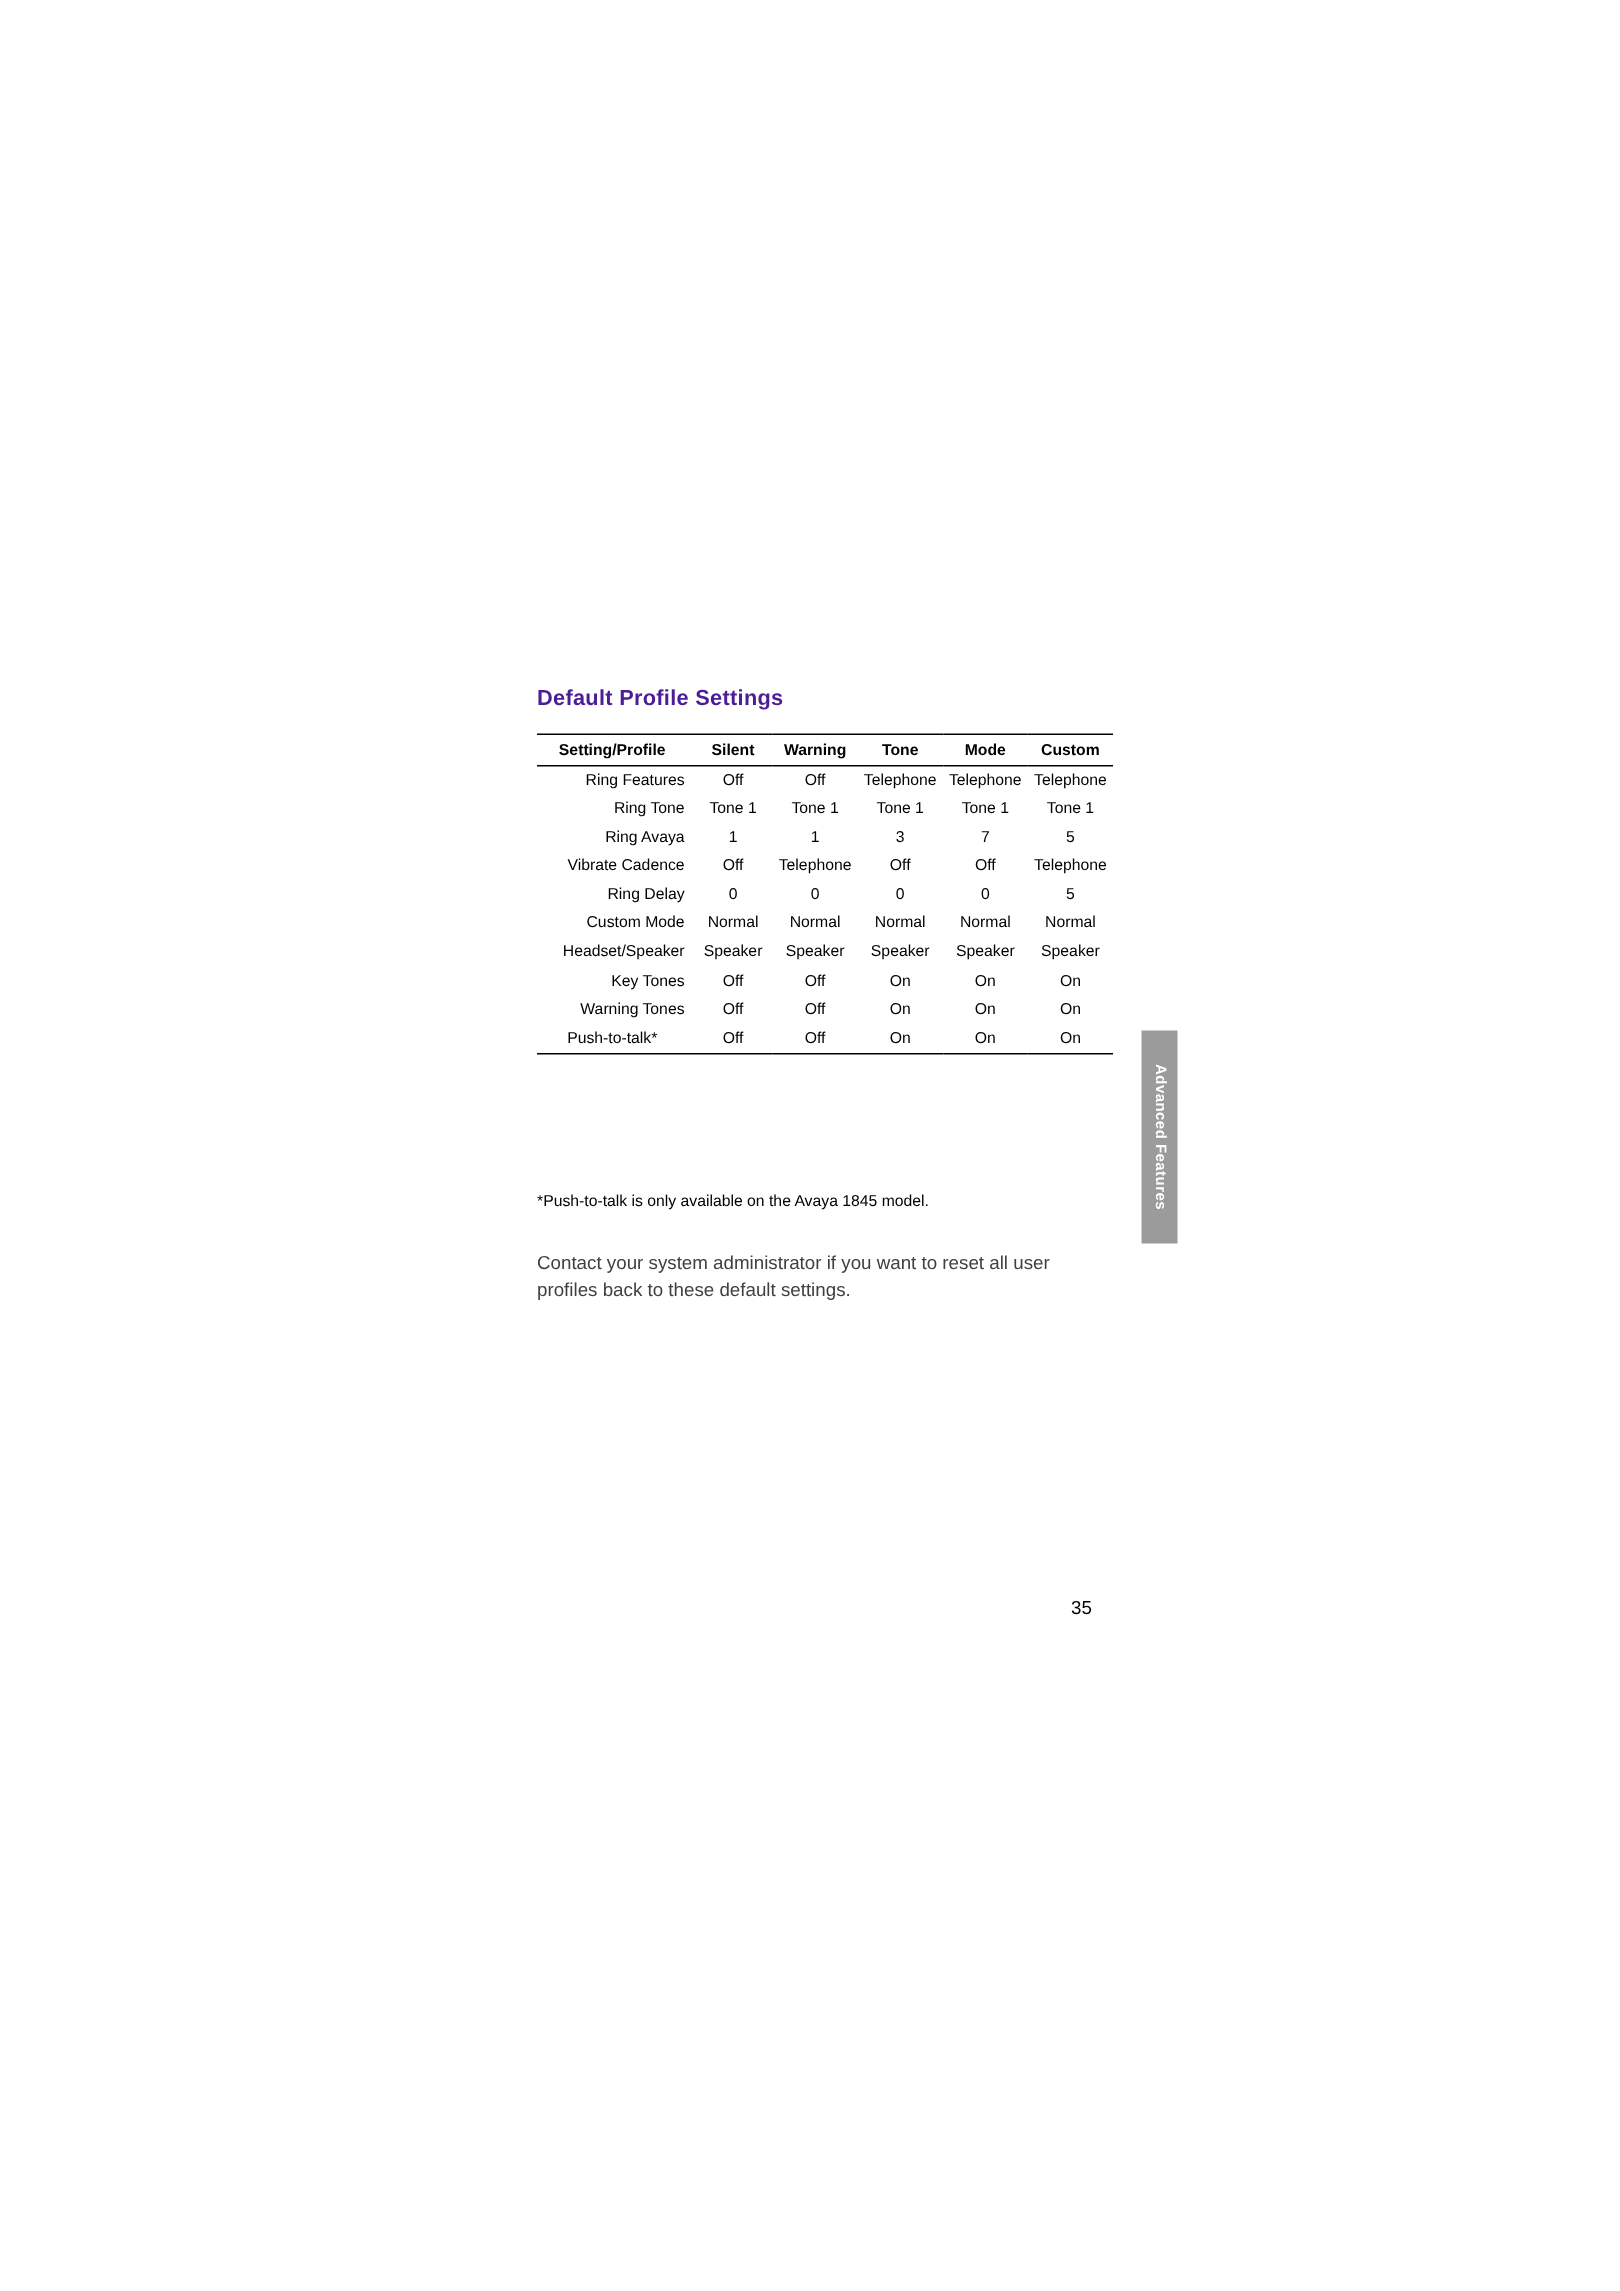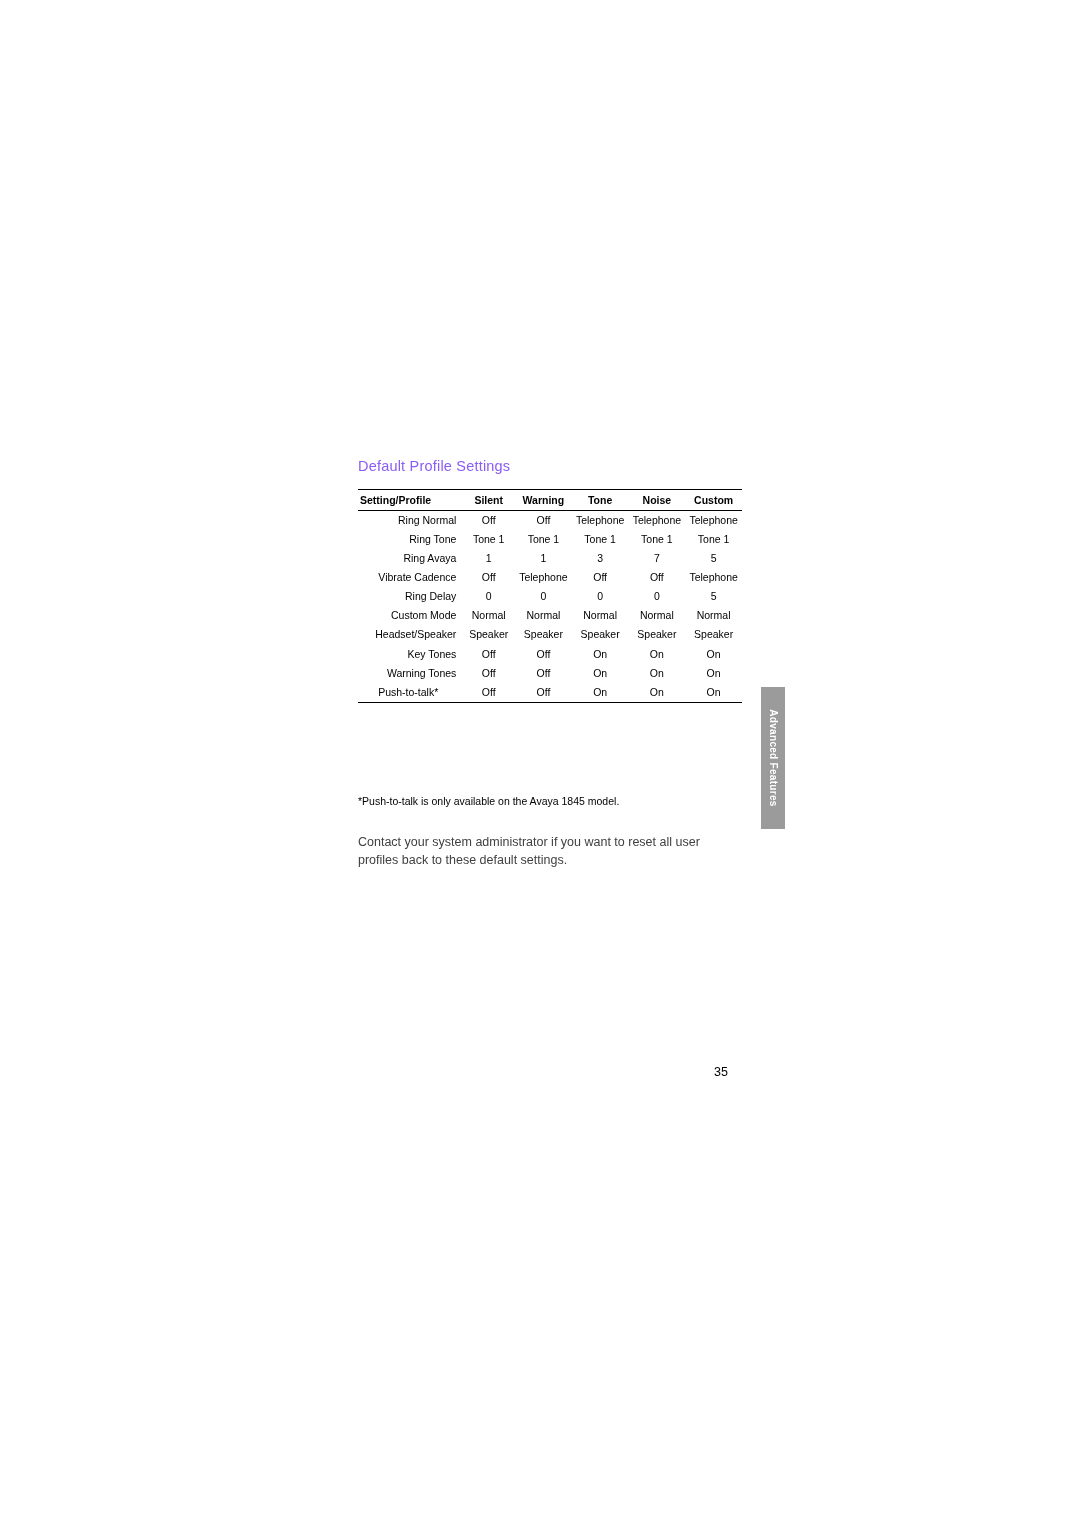--- a/index.html
+++ b/index.html
@@ -22,23 +22,23 @@
     top: 0;
     width: 1080px;
     height: 1527px;
   }
 
   .heading {
     position: absolute;
     left: 358px;
     top: 458px;
     font-size: 14.5px;
-    font-weight: normal;
+    font-weight: bold;
     letter-spacing: 0.2px;
-    color: #8b5cf6;
+    color: #4c1d95;
   }
 
   table.profile-table {
     position: absolute;
     left: 358px;
     top: 489px;
     width: 384px;
     border-collapse: collapse;
     font-size: 10.5px;
   }
@@ -63,21 +63,21 @@
     border-bottom: 1.2px solid #000;
     text-align: center;
   }
   table.profile-table td.label-col,
   table.profile-table th.label-col {
     text-align: right;
     padding-right: 6px;
     width: 108px;
   }
   table.profile-table th.label-col {
-    text-align: left;
+    text-align: center;
     margin-top: 20px;
   }
   table.profile-table .col-silent { width: 56px; }
   table.profile-table .col-vibrate { width: 56px; }
   table.profile-table .col-soft { width: 56px; }
   table.profile-table .col-loud { width: 56px; }
   table.profile-table .col-custom { width: 56px; }
 
   .footnote {
     position: absolute;
@@ -133,27 +133,27 @@
 
   <div class="heading">Default Profile Settings</div>
 
   <table class="profile-table">
     <thead>
       <tr>
         <th class="label-col">Setting/Profile</th>
         <th class="col-silent">Silent</th>
         <th class="col-vibrate">Warning</th>
         <th class="col-soft">Tone</th>
-        <th class="col-loud">Noise</th>
+        <th class="col-loud">Mode</th>
         <th class="col-custom">Custom</th>
       </tr>
     </thead>
     <tbody>
       <tr>
-        <td class="label-col">Ring Normal</td>
+        <td class="label-col">Ring Features</td>
         <td>Off</td>
         <td>Off</td>
         <td>Telephone</td>
         <td>Telephone</td>
         <td>Telephone</td>
       </tr>
       <tr>
         <td class="label-col">Ring Tone</td>
         <td>Tone 1</td>
         <td>Tone 1</td>

